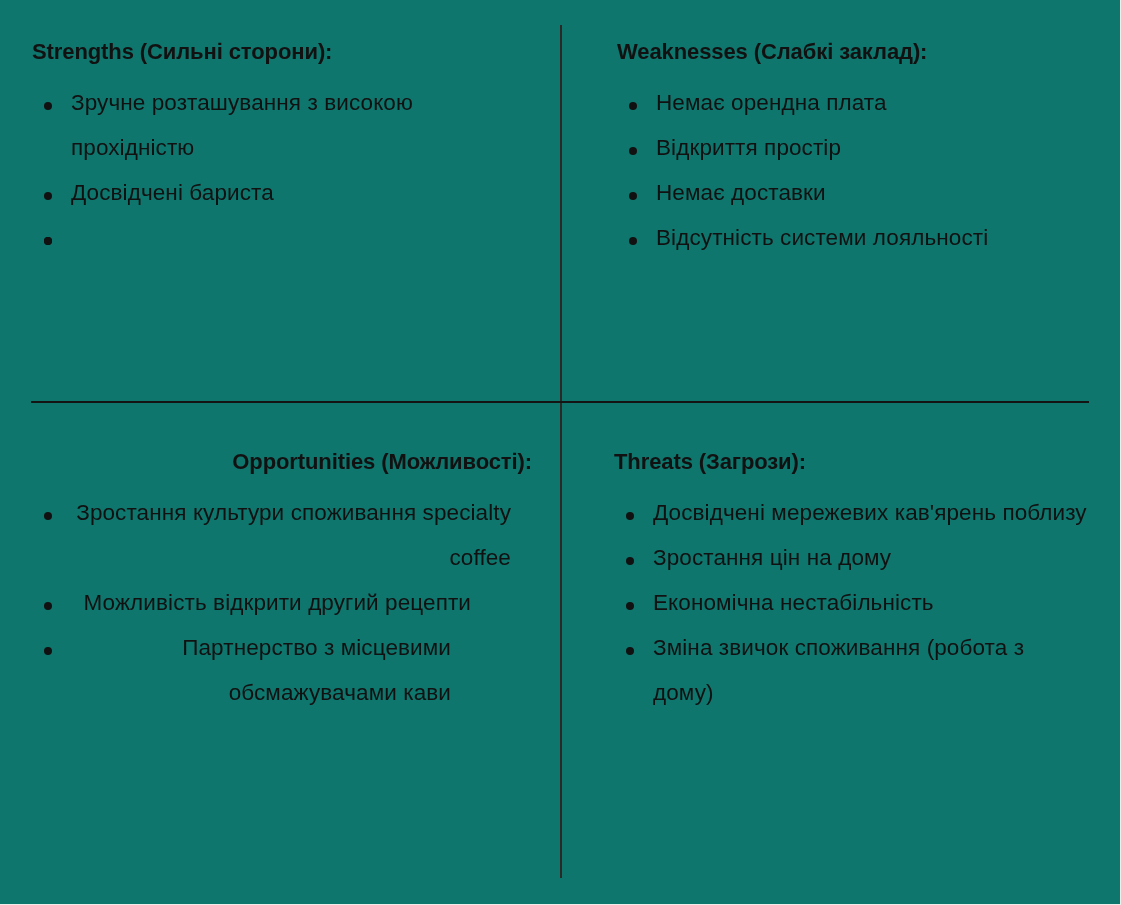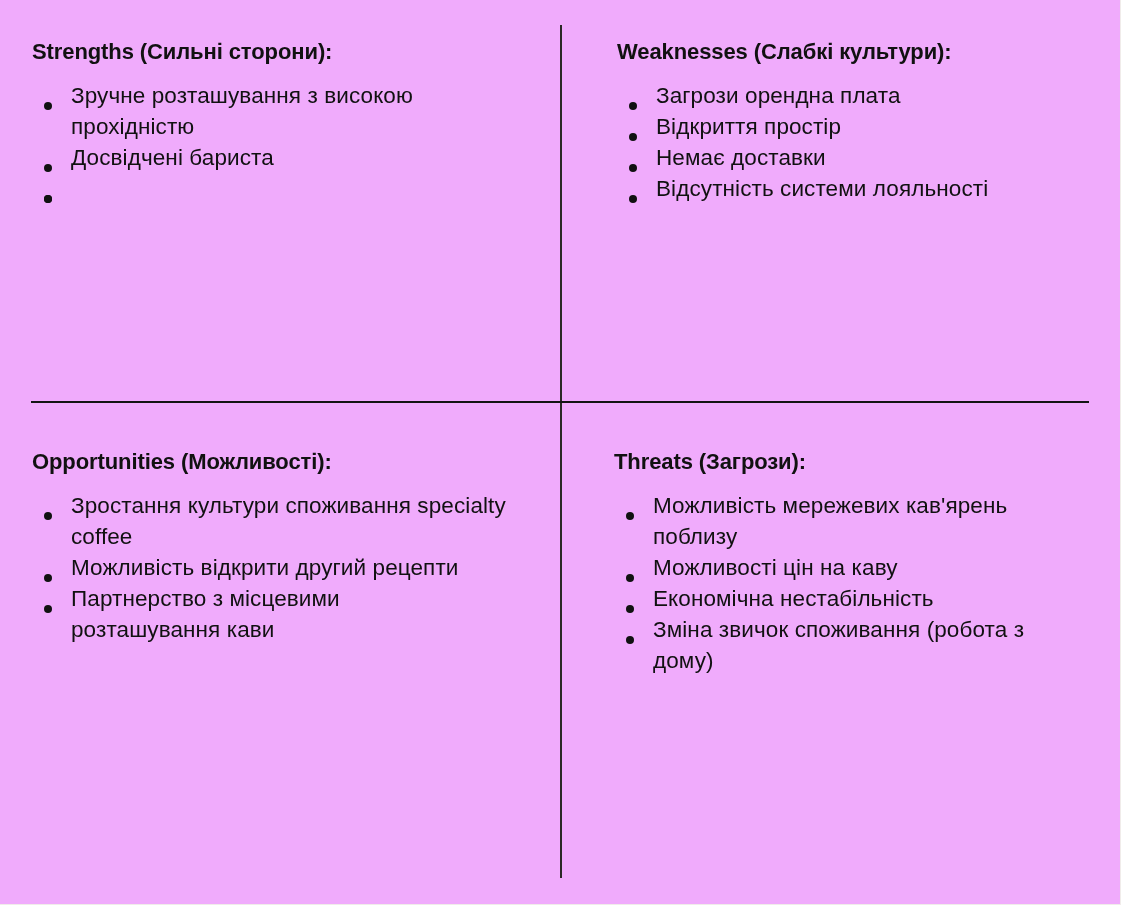--- a/index.html
+++ b/index.html
@@ -11,21 +11,21 @@
       height: 905px;
       background: #f0ecea;
       overflow: hidden;
       font-family: "Liberation Sans", "DejaVu Sans", sans-serif;
       color: #111111;
     }
     .canvas {
       position: relative;
       width: 1120px;
       height: 904px;
-      background: #f0abfc;
+      background: #0f766e;
     }
     .divider-v {
       position: absolute;
       left: 560px;
       top: 25px;
       width: 2px;
       height: 853px;
       background: #2b2826;
     }
     .divider-h {
@@ -35,40 +35,40 @@
       width: 1058px;
       height: 2px;
       background: #141414;
     }
     .quadrant {
       position: absolute;
       width: 500px;
     }
     .q-strengths     { left: 32px;  top: 34px; }
     .q-weaknesses    { left: 617px; top: 34px; }
-    .q-opportunities { left: 32px;  top: 444px; }
+    .q-opportunities { left: 32px;  top: 444px; text-align: right; }
     .q-threats       { left: 614px; top: 444px; }
 
     .q-title {
       margin: 0;
       font-size: 22px;
       font-weight: bold;
       line-height: 36px;
       letter-spacing: -0.1px;
     }
     .q-list {
       list-style: none;
       margin: 10px 0 0 0;
       padding: 0;
     }
     .q-item {
       position: relative;
       padding-left: 39px;
       font-size: 22.5px;
-      line-height: 31px;
+      line-height: 45px;
       letter-spacing: 0.1px;
     }
     .q-item .bullet {
       position: absolute;
       left: 12px;
       top: 22px;
       width: 8px;
       height: 8px;
       border-radius: 50%;
       background: #111111;
@@ -96,25 +96,25 @@
       <li class="q-item">
         <span class="bullet"></span>
       </li>
       <li class="q-item">
         <span class="bullet"></span>
       </li>
     </ul>
   </section>
 
   <section class="quadrant q-weaknesses">
-    <h2 class="q-title">Weaknesses (Слабкі культури):</h2>
+    <h2 class="q-title">Weaknesses (Слабкі заклад):</h2>
     <ul class="q-list">
       <li class="q-item">
         <span class="bullet"></span>
-        <span>Загрози орендна плата</span>
+        <span>Немає орендна плата</span>
       </li>
       <li class="q-item">
         <span class="bullet"></span>
         <span>Відкриття простір</span>
       </li>
       <li class="q-item">
         <span class="bullet"></span>
         <span>Немає доставки</span>
       </li>
       <li class="q-item">
@@ -130,35 +130,35 @@
       <li class="q-item" style="width:440px">
         <span class="bullet"></span>
         <span>Зростання культури споживання specialty coffee</span>
       </li>
       <li class="q-item" style="width:400px">
         <span class="bullet"></span>
         <span>Можливість відкрити другий рецепти</span>
       </li>
       <li class="q-item" style="width:380px">
         <span class="bullet"></span>
-        <span>Партнерство з місцевими розташування кави</span>
+        <span>Партнерство з місцевими обсмажувачами кави</span>
       </li>
     </ul>
   </section>
 
   <section class="quadrant q-threats">
     <h2 class="q-title">Threats (Загрози):</h2>
     <ul class="q-list">
       <li class="q-item" style="width:440px">
         <span class="bullet"></span>
-        <span>Можливість мережевих кав'ярень поблизу</span>
+        <span>Досвідчені мережевих кав'ярень поблизу</span>
       </li>
       <li class="q-item">
         <span class="bullet"></span>
-        <span>Можливості цін на каву</span>
+        <span>Зростання цін на дому</span>
       </li>
       <li class="q-item">
         <span class="bullet"></span>
         <span>Економічна нестабільність</span>
       </li>
       <li class="q-item" style="width:380px">
         <span class="bullet"></span>
         <span>Зміна звичок споживання (робота з дому)</span>
       </li>
     </ul>

